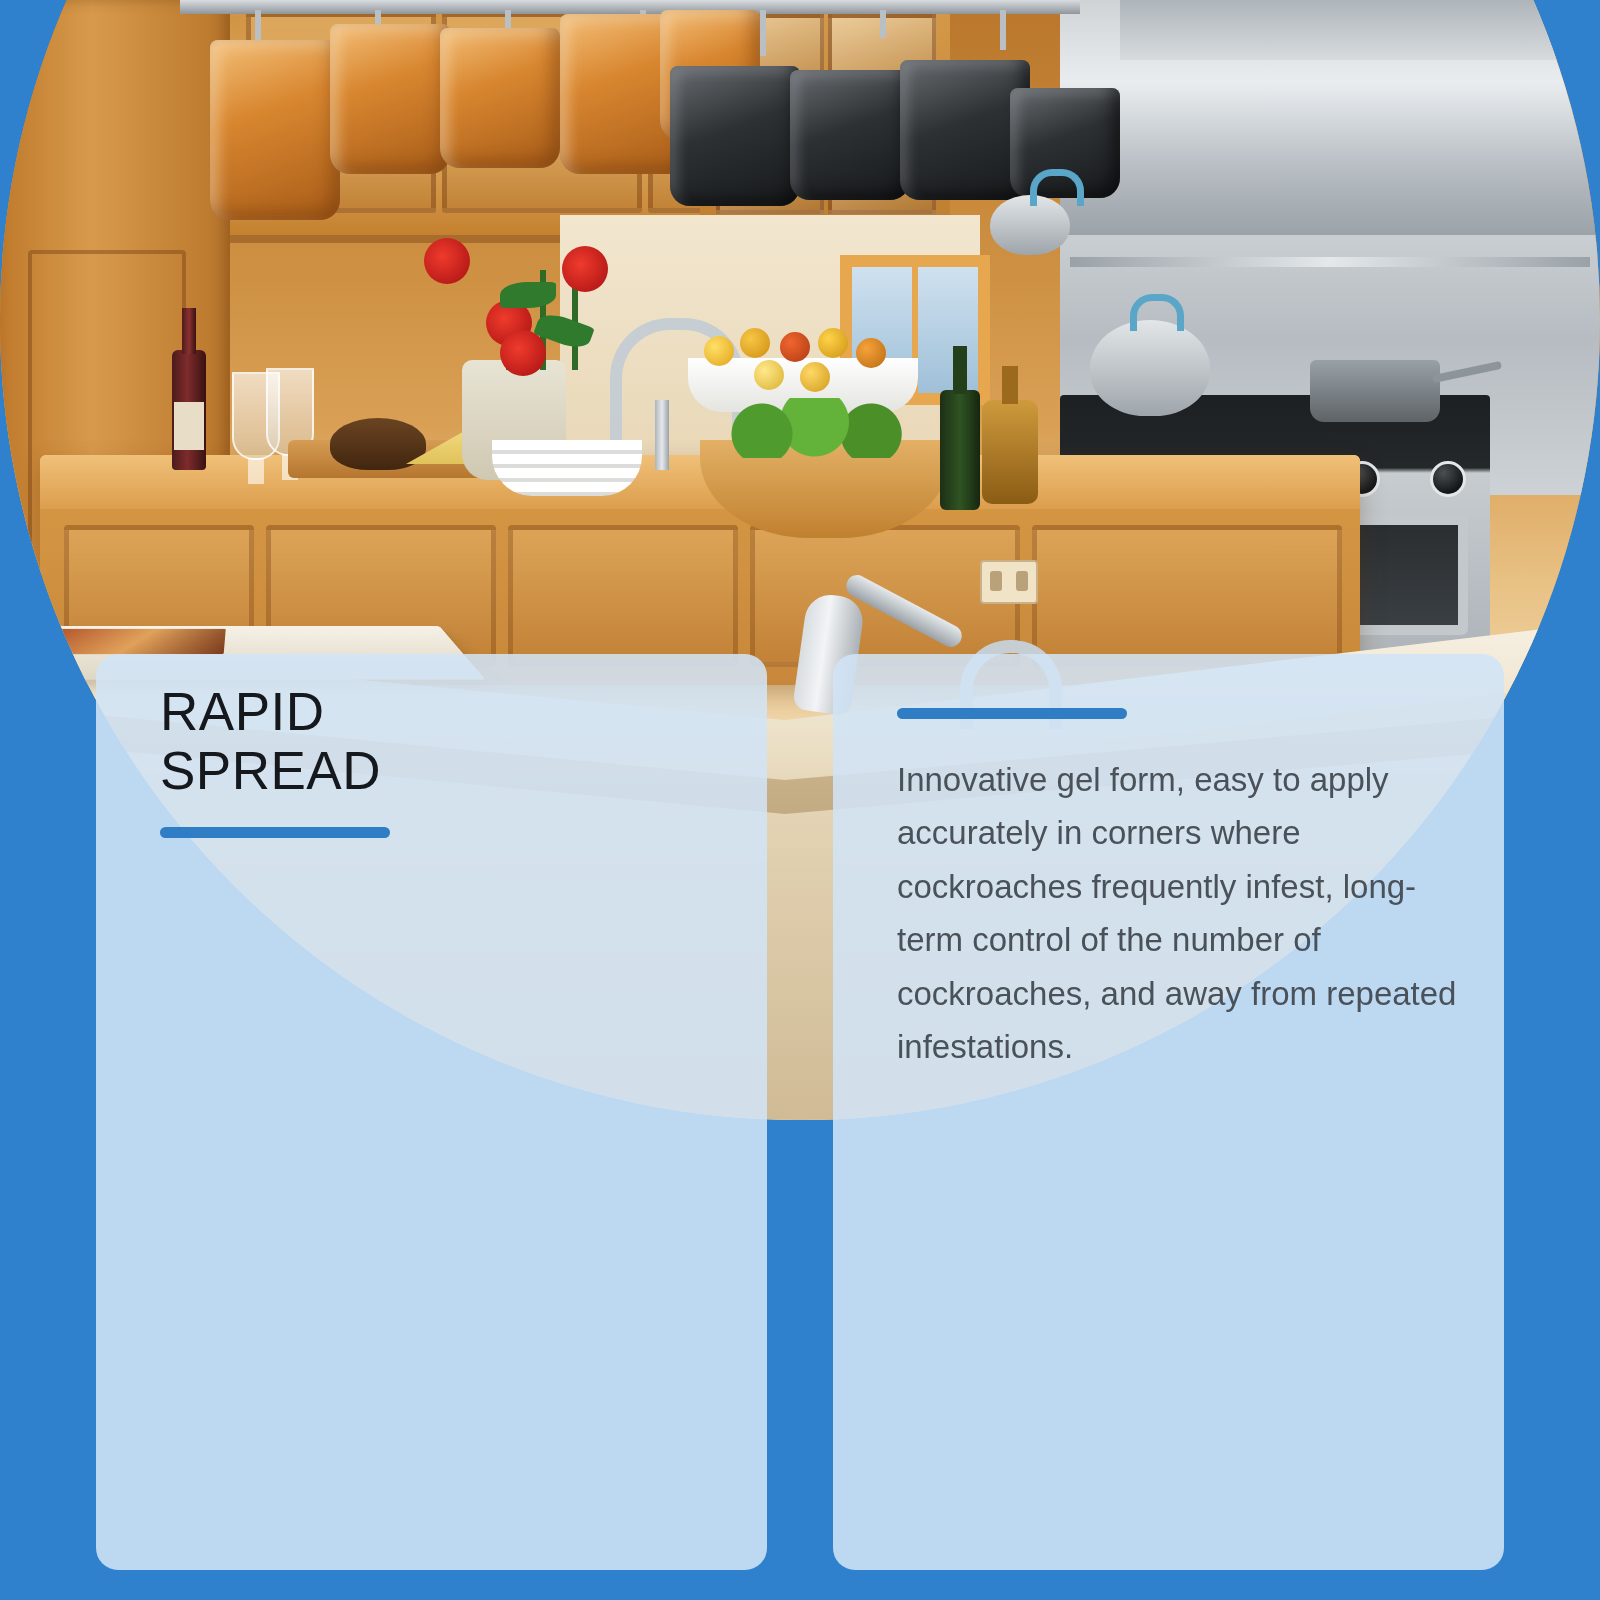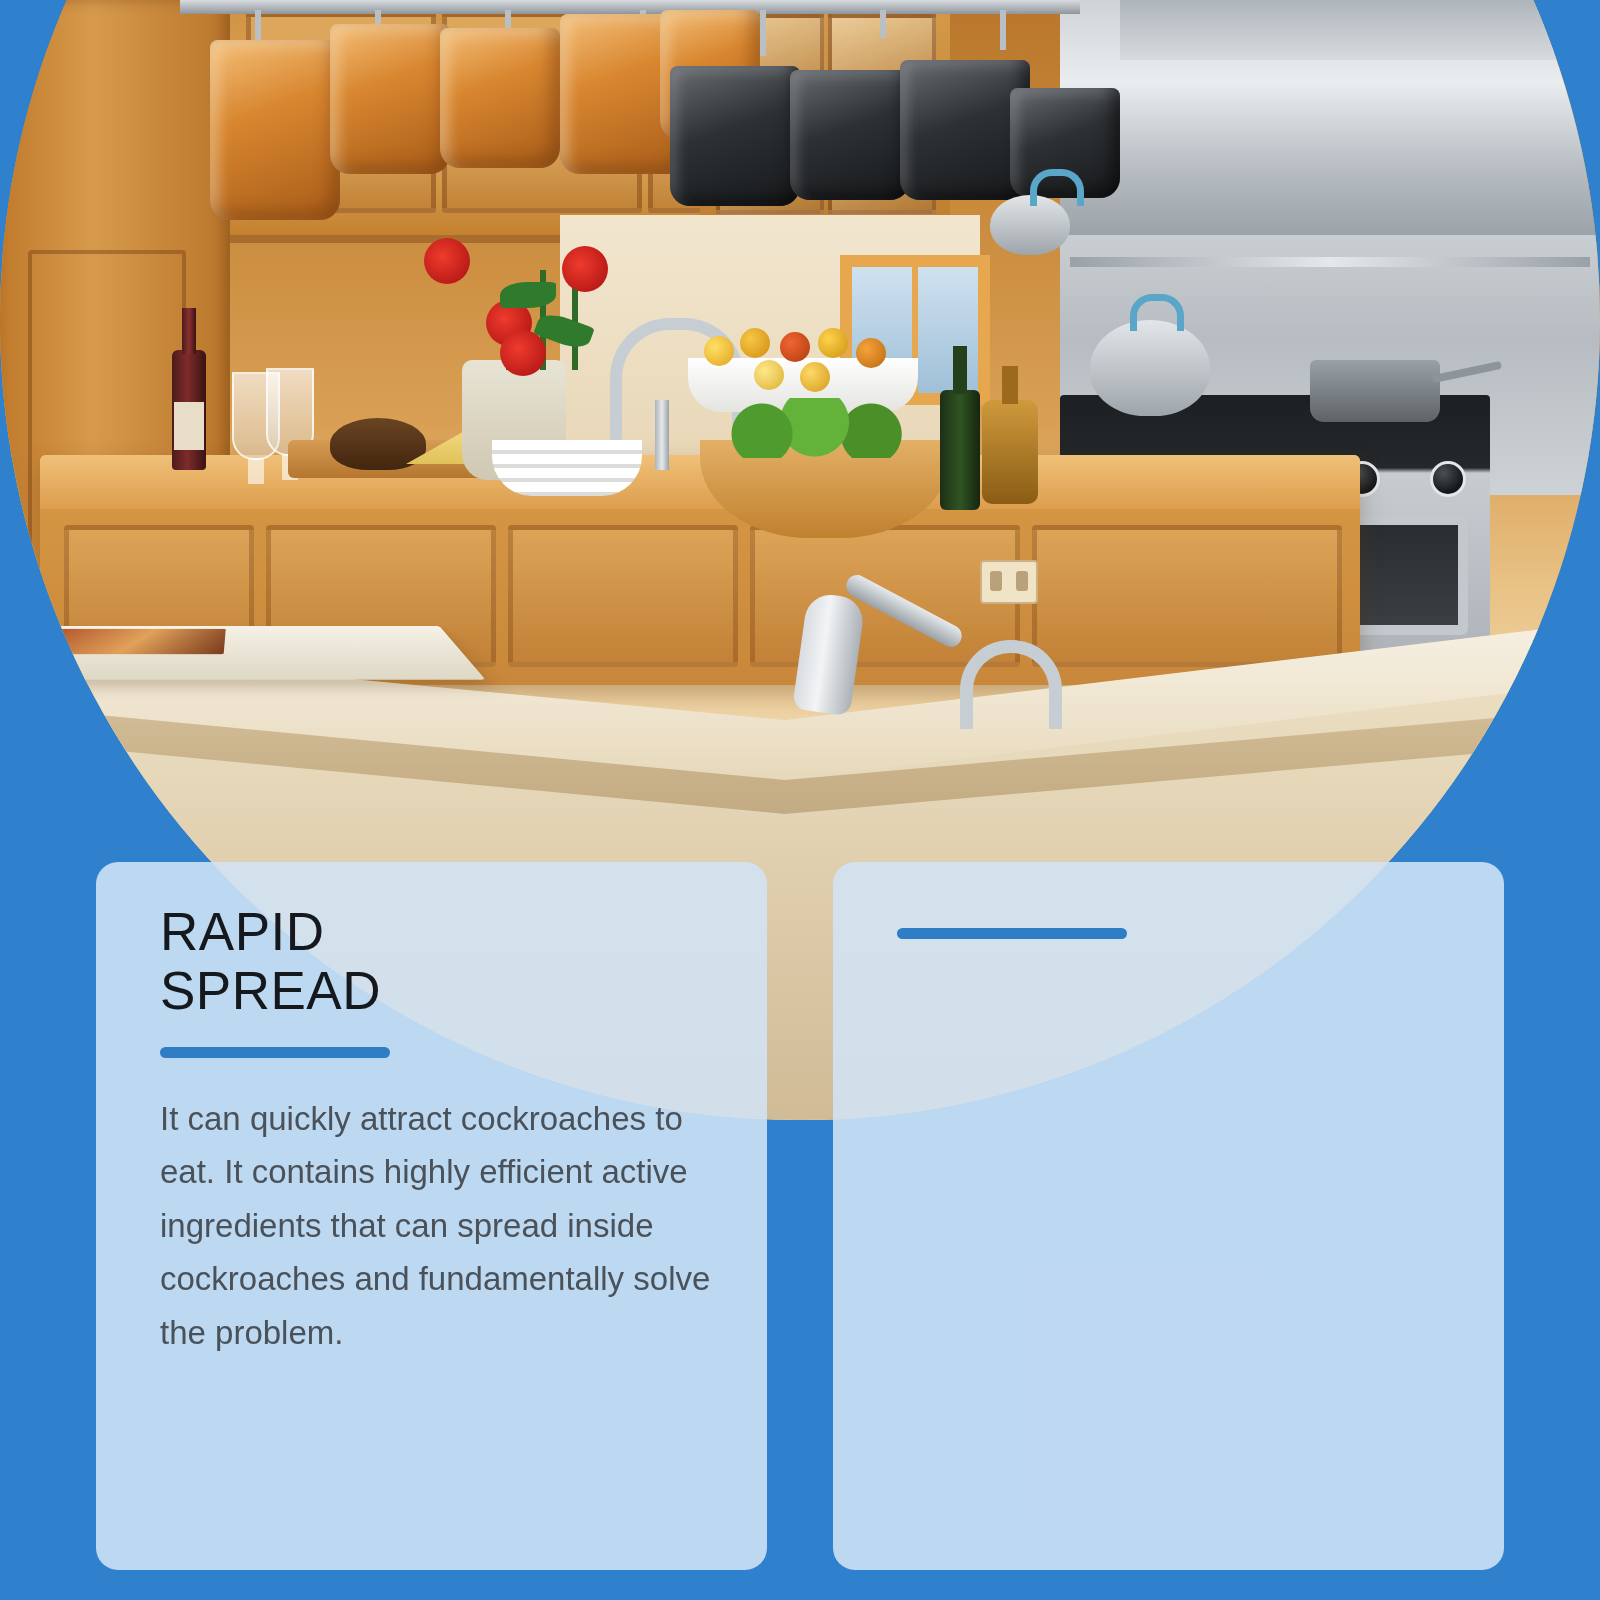--- a/index.html
+++ b/index.html
@@ -484,23 +484,23 @@
     display: flex;
     gap: 66px;
     padding: 0 96px 30px 96px;
     box-sizing: border-box;
     align-items: flex-end;
   }
   .card {
     flex: 1 1 0;
     background: rgba(210,228,246,.88);
     border-radius: 22px;
-    padding: 40px 44px 40px 64px;
+    padding: 28px 44px 40px 64px;
     box-sizing: border-box;
-    height: 708px;
+    height: 916px;
   }
   .card h2 {
     margin: 0;
     font-size: 53px;
     line-height: 1.12;
     font-weight: 400;
     color: #15181c;
     letter-spacing: .5px;
     white-space: pre-line;
   }
@@ -651,21 +651,21 @@
       </div>
     </div>
   </div>
 
   <div class="cards">
 
     <div class="card">
       <h2>RAPID
 SPREAD</h2>
       <div class="rule"></div>
-      <p>It can quickly attract cockroaches to eat. It contains highly efficient active ingredients that can spread inside cockroaches and fundamentally solve the problem.</p>
     </div>
 
     <div class="card">
       <div class="rule"></div>
+      <p>Innovative gel form, easy to apply accurately in corners where cockroaches frequently infest, long-term control of the number of cockroaches, and away from repeated infestations.</p>
     </div>
 
   </div>
 </div>
 
 </body></html>

